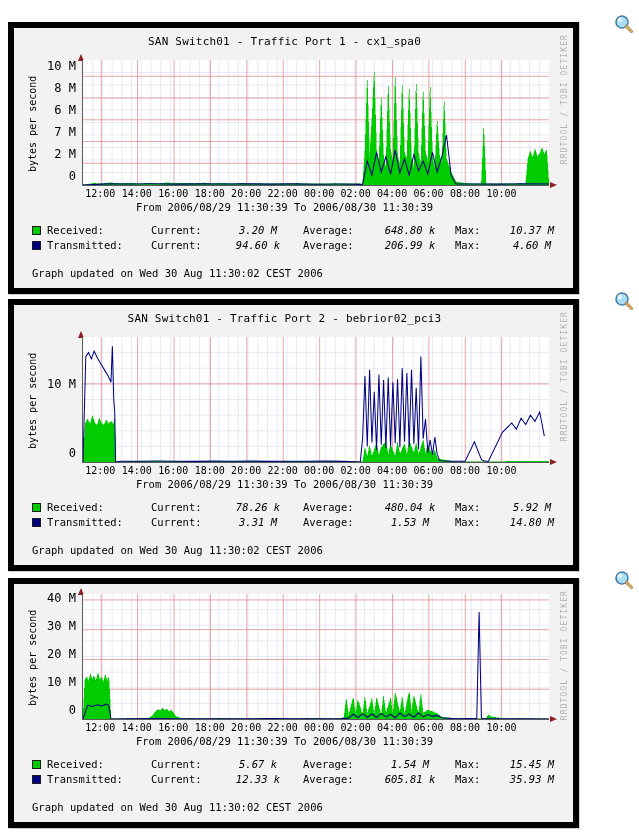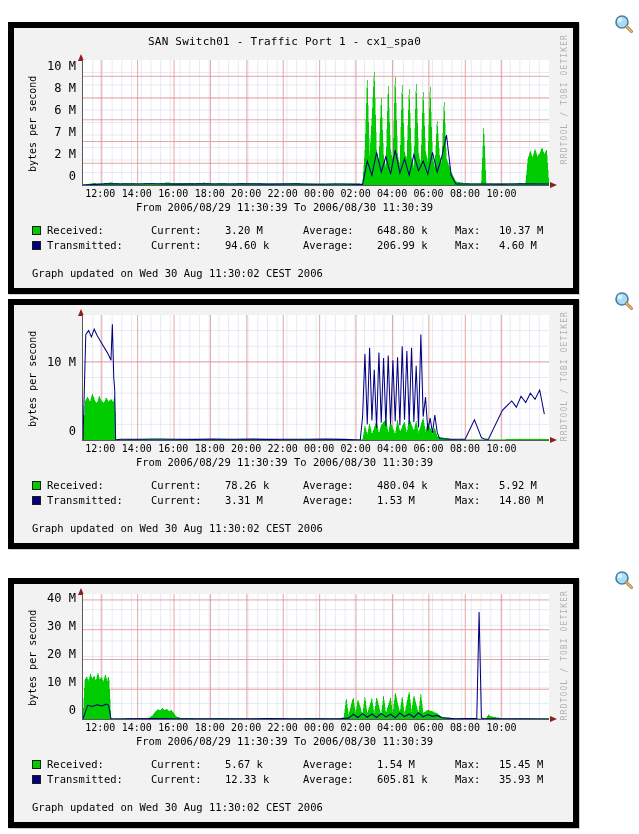--- a/index.html
+++ b/index.html
@@ -182,21 +182,21 @@
     white-space: nowrap;
   }
   .swatch {
     width: 9px; height: 9px;
     margin-right: 6px;
     border: 1px solid #1a1a1a;
     flex: 0 0 auto;
   }
   .lg-name  { display: inline-block; width: 104px; }
   .lg-lbl   { display: inline-block; width: 74px; }
-  .lg-val   { display: inline-block; width: 66px; text-align: left; }
+  .lg-val   { display: inline-block; width: 66px; text-align: center; font-style: italic; }
   .lg-gap   { display: inline-block; width: 12px; }
 
   .updated {
     padding: 14px 0 9px 18px;
     font-size: 10.5px;
     color: #000;
     white-space: nowrap;
   }
 </style>
 </head>
@@ -358,20 +358,21 @@
         <line x1="12.4" y1="12.4" x2="17.5" y2="17.5" stroke="#b08040" stroke-width="3" stroke-linecap="round"></line>
         <line x1="12.4" y1="12.4" x2="17.5" y2="17.5" stroke="#e0c080" stroke-width="1.2" stroke-linecap="round"></line>
       </svg>
     </div>
   </div>
 
   <div class="graph-row" style="top:283px;">
     <div class="graph-panel">
       <div class="graph-img">
         <div class="watermark">RRDTOOL / TOBI OETIKER</div>
+        <div class="graph-title">SAN Switch01 - Traffic Port 2 - bebrior02_pci3</div>
 
         <div class="plot-wrap">
           <div class="ylabel">bytes per second</div>
           <div class="yticks">
             <div class="ytick" style="top:126px">0</div>
             <div class="ytick" style="top:57px">10 M</div>
           </div>
           <div class="axis-arrow-up"></div>
           <div class="axis-arrow-right"></div>
           <div class="plot">

